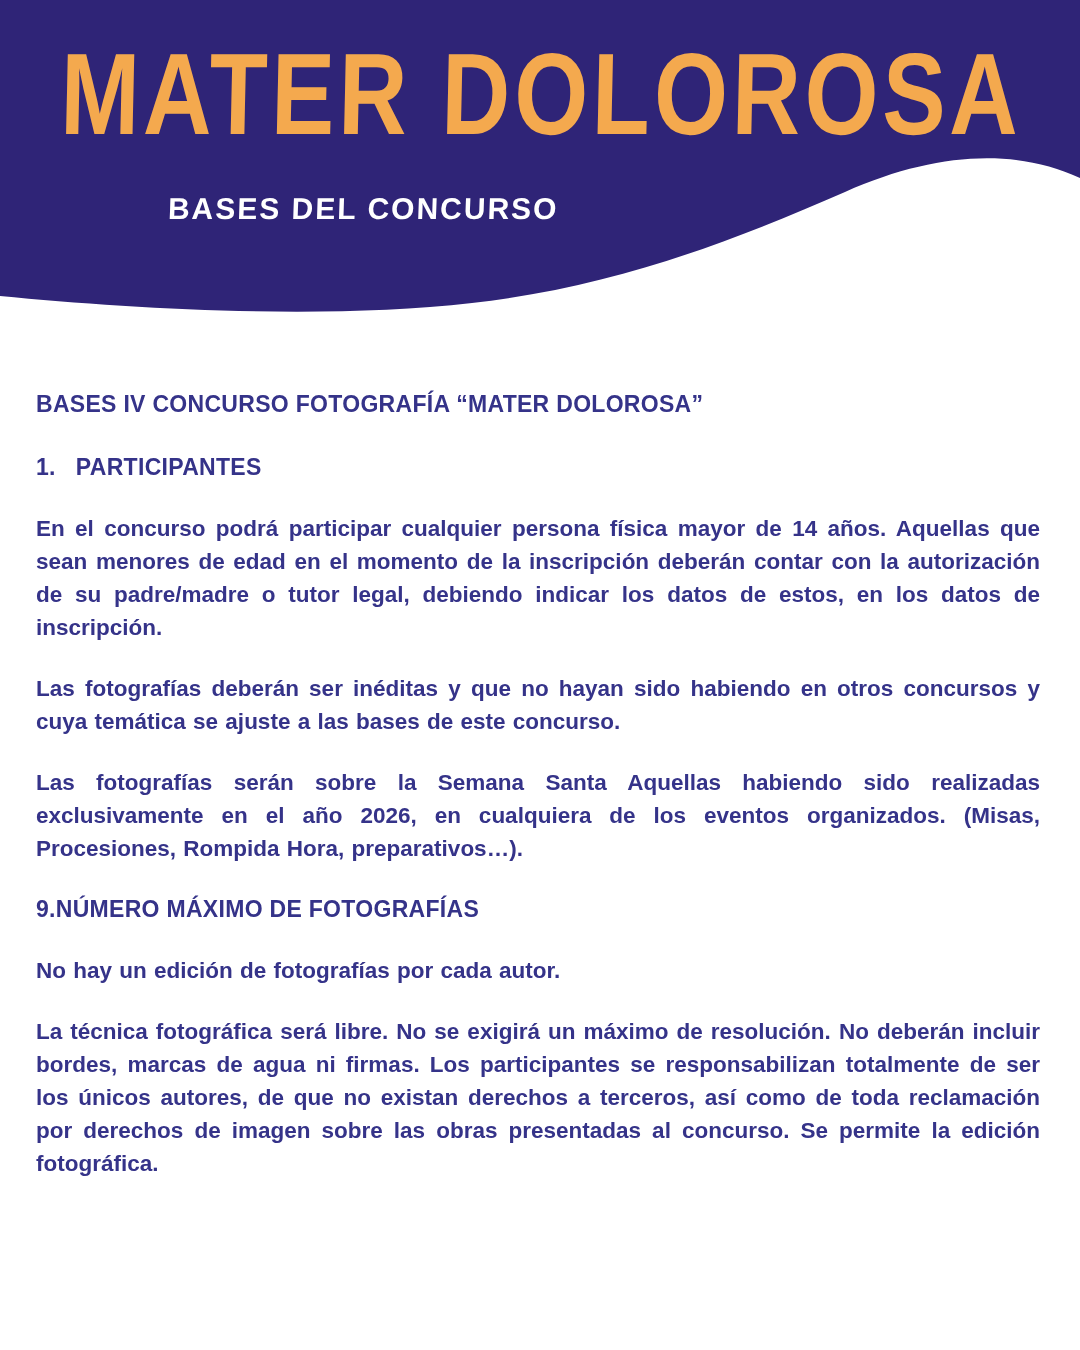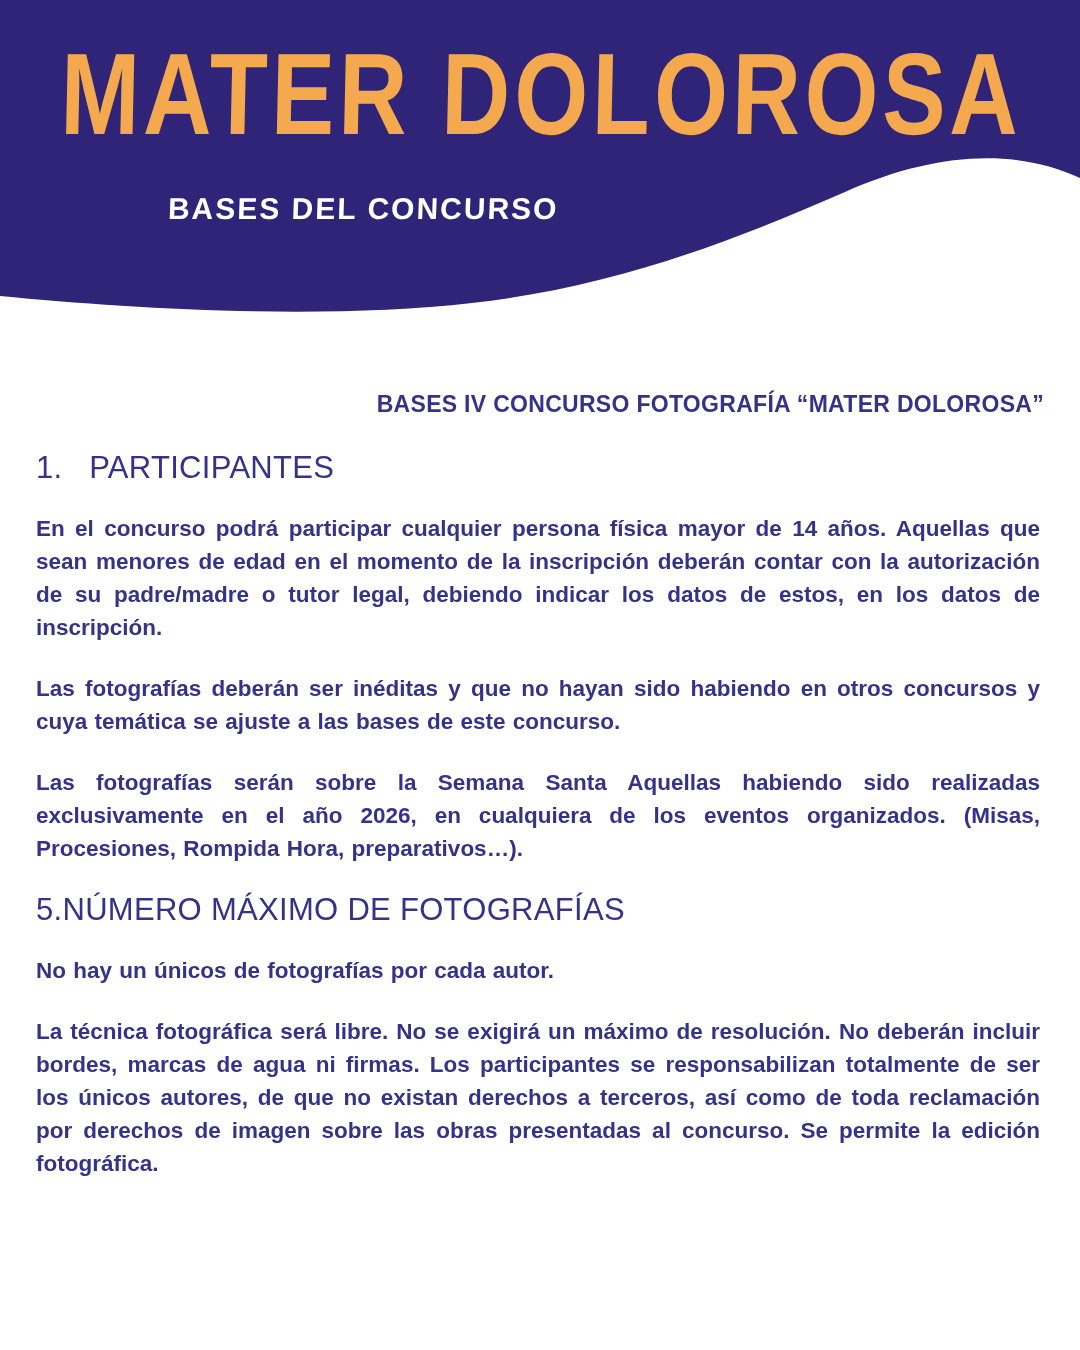--- a/index.html
+++ b/index.html
@@ -58,30 +58,30 @@
 
   
   .content {
     padding: 58px 36px 0 36px;
     color: var(--body-text, #353389);
     font-weight: bold;
     font-size: 22.5px;
     line-height: 33px;
   }
   .doc-heading {
-    text-align: right;
+    text-align: left;
     font-size: 23px;
     letter-spacing: 0.3px;
     margin-bottom: 30px;
   }
   .section h3 {
-    font-size: 31px;
+    font-size: 23px;
     letter-spacing: 0.3px;
     margin: 28px 0 28px 0;
-    font-weight: normal;
+    font-weight: bold;
   }
   .section p {
     text-align: justify;
     margin: 0 4px 28px 0;
     word-spacing: 1px;
   }
 </style>
 </head>
 <body>
 
@@ -103,22 +103,22 @@
       <h3>1.&nbsp;&nbsp;&nbsp;PARTICIPANTES</h3>
       <p>En el concurso podrá participar cualquier persona física mayor de 14 años. Aquellas que sean menores de edad en el momento de la inscripción deberán contar con la autorización de su padre/madre o tutor legal, debiendo indicar los datos de estos, en los datos de inscripción.</p>
       <p>Las fotografías deberán ser inéditas y que no hayan sido habiendo en otros concursos y cuya temática se ajuste a las bases de este concurso.</p>
     </section>
 
     <section class="section">
       <p>Las fotografías serán sobre la Semana Santa Aquellas habiendo sido realizadas exclusivamente en el año 2026, en cualquiera de los eventos organizados. (Misas, Procesiones, Rompida Hora, preparativos…).</p>
     </section>
 
     <section class="section">
-      <h3>5.NÚMERO MÁXIMO DE FOTOGRAFÍAS</h3>
-      <p>No hay un únicos de fotografías por cada autor.</p>
+      <h3>9.NÚMERO MÁXIMO DE FOTOGRAFÍAS</h3>
+      <p>No hay un edición de fotografías por cada autor.</p>
     </section>
 
     <section class="section">
       <p>La técnica fotográfica será libre. No se exigirá un máximo de resolución. No deberán incluir bordes, marcas de agua ni firmas. Los participantes se responsabilizan totalmente de ser los únicos autores, de que no existan derechos a terceros, así como de toda reclamación por derechos de imagen sobre las obras presentadas al concurso. Se permite la edición fotográfica.</p>
     </section>
 
   </main>
 </div>
 
 </body></html>

